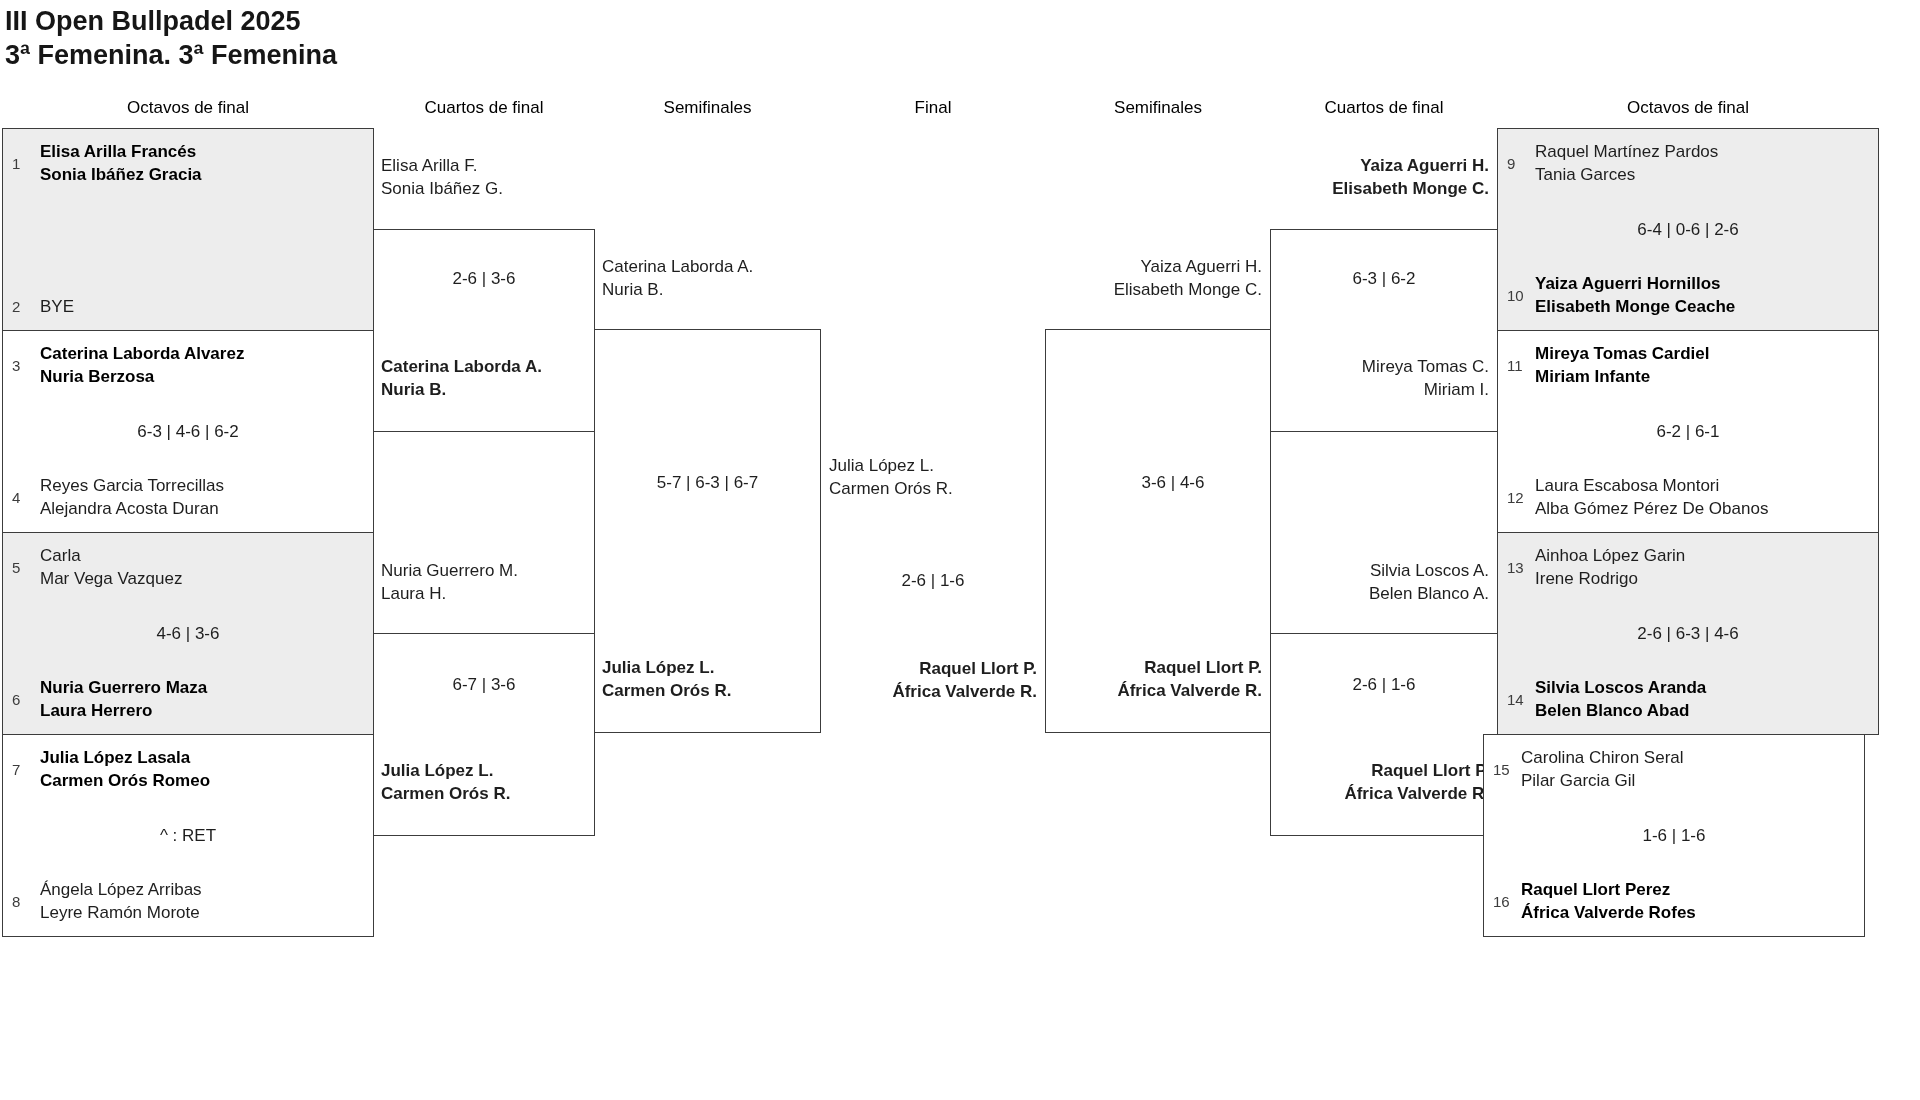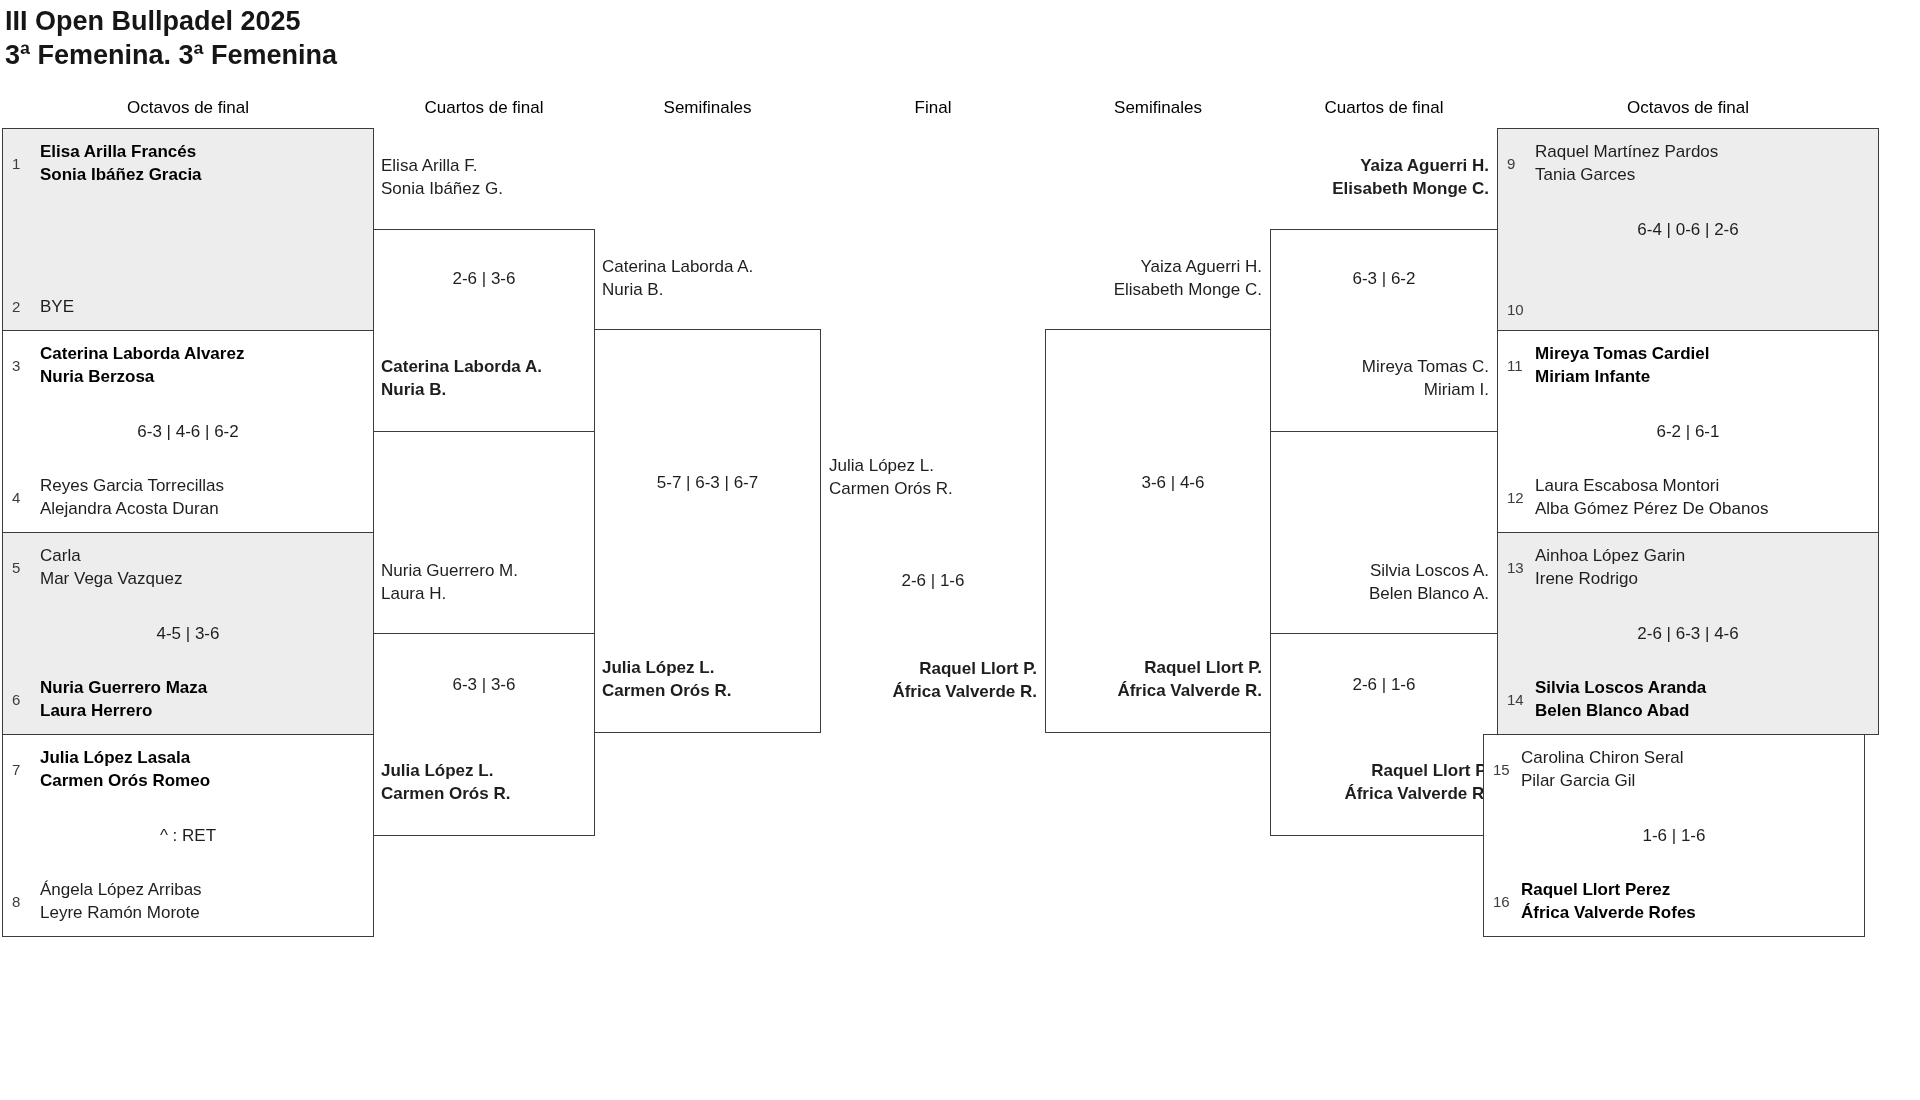--- a/index.html
+++ b/index.html
@@ -83,21 +83,21 @@
   </div>
 
   <div class="box shaded" style="left:2px;top:532px;width:372px;height:203px;">
     <div class="trow t">
       <span class="seed">5</span>
       <span class="names">
         <span class="nm">Carla</span>
         <span class="nm">Mar Vega Vazquez</span>
       </span>
     </div>
-    <div class="mscore">4-5 | 3-6</div>
+    <div class="mscore">4-6 | 3-6</div>
     <div class="trow b">
       <span class="seed">6</span>
       <span class="names win">
         <span class="nm">Nuria Guerrero Maza</span>
         <span class="nm">Laura Herrero</span>
       </span>
     </div>
   </div>
 
   <div class="box" style="left:2px;top:734px;width:372px;height:203px;">
@@ -127,21 +127,21 @@
   <div class="lbl win" style="left:381px;top:355px;">
     <span class="nm">Caterina Laborda A.</span>
     <span class="nm">Nuria B.</span>
   </div>
 
   <div class="box" style="left:373px;top:633px;width:222px;height:203px;background:transparent;"></div>
   <div class="lbl" style="left:381px;top:559px;">
     <span class="nm">Nuria Guerrero M.</span>
     <span class="nm">Laura H.</span>
   </div>
-  <div class="sline" style="left:373px;top:675px;width:222px;">6-3 | 3-6</div>
+  <div class="sline" style="left:373px;top:675px;width:222px;">6-7 | 3-6</div>
   <div class="lbl win" style="left:381px;top:759px;">
     <span class="nm">Julia López L.</span>
     <span class="nm">Carmen Orós R.</span>
   </div>
 
   <div class="box" style="left:594px;top:329px;width:227px;height:404px;background:transparent;"></div>
   <div class="lbl" style="left:602px;top:255px;">
     <span class="nm">Caterina Laborda A.</span>
     <span class="nm">Nuria B.</span>
   </div>
@@ -198,20 +198,24 @@
     <div class="trow t">
       <span class="seed">9</span>
       <span class="names">
         <span class="nm">Raquel Martínez Pardos</span>
         <span class="nm">Tania Garces</span>
       </span>
     </div>
     <div class="mscore">6-4 | 0-6 | 2-6</div>
     <div class="trow b">
       <span class="seed">10</span>
+      <span class="names win">
+        <span class="nm">Yaiza Aguerri Hornillos</span>
+        <span class="nm">Elisabeth Monge Ceache</span>
+      </span>
     </div>
   </div>
 
   <div class="box" style="left:1497px;top:330px;width:382px;height:203px;">
     <div class="trow t">
       <span class="seed">11</span>
       <span class="names win">
         <span class="nm">Mireya Tomas Cardiel</span>
         <span class="nm">Miriam Infante</span>
       </span>

